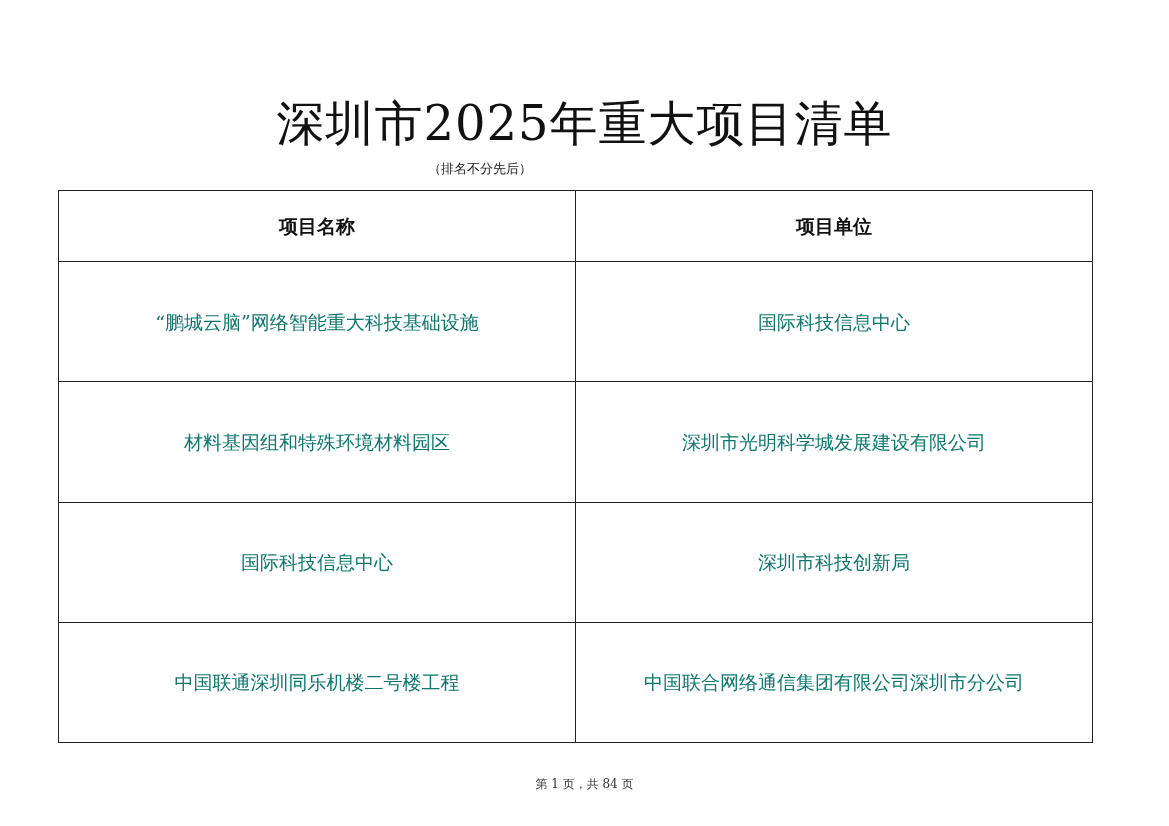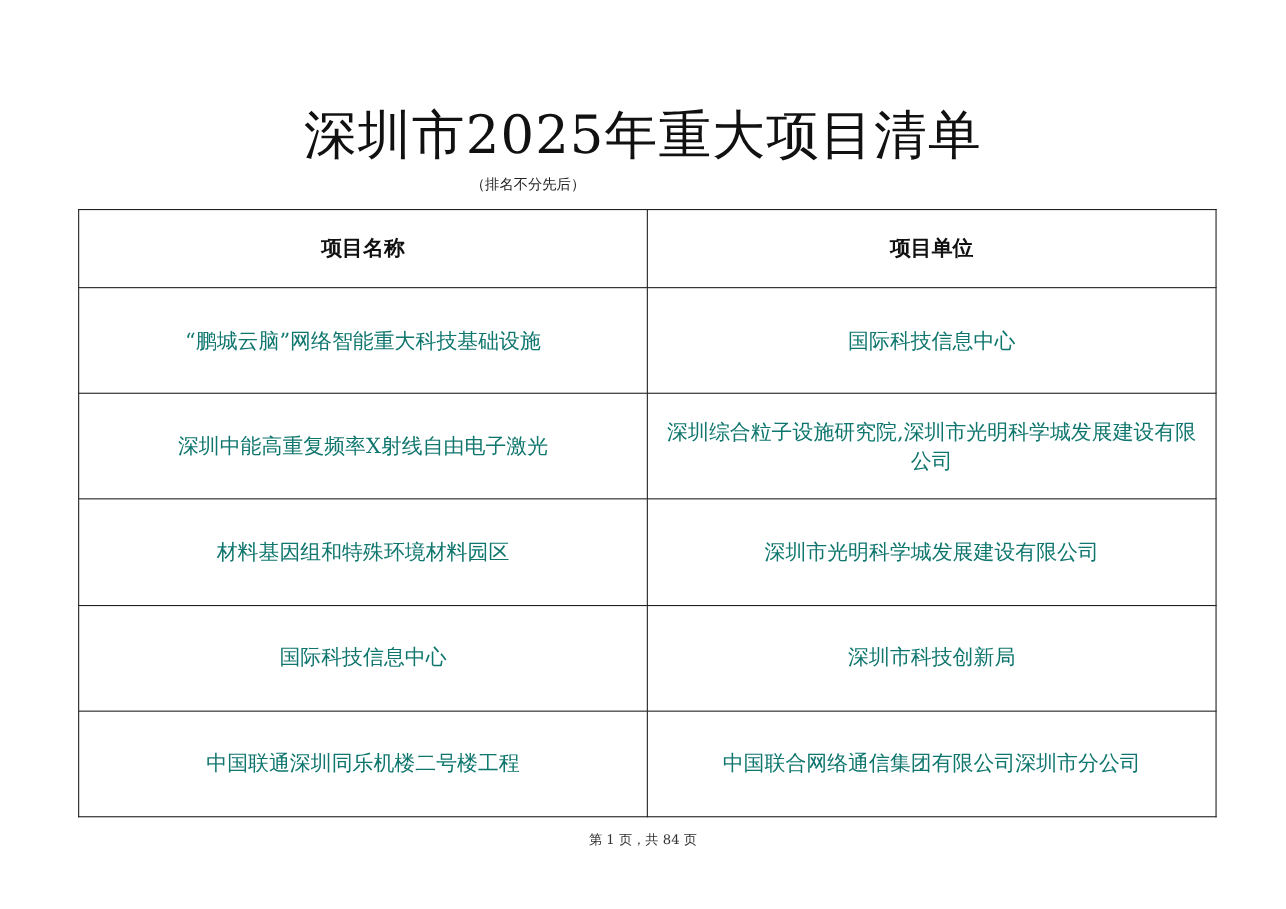--- a/index.html
+++ b/index.html
@@ -2,28 +2,28 @@
 <html><head>
 <meta charset="utf-8">
 <style>
   html, body { margin: 0; padding: 0; background: #ffffff; }
   body { width: 1169px; height: 826px; position: relative; overflow: hidden;
          font-family: "DejaVu Serif", "Liberation Serif", serif; color: #111; }
   .title { position: absolute; left: 0; width: 1169px; top: 98px; text-align: center;
            font-size: 48px; line-height: 50px; letter-spacing: 1px; font-weight: normal; }
   .subtitle { position: absolute; left: 0; width: 960px; top: 160px; text-align: center;
               font-size: 13px; line-height: 18px; color: #222; }
-  table.list { position: absolute; left: 71px; top: 190px; width: 1034px; height: 553px;
+  table.list { position: absolute; left: 58px; top: 190px; width: 1034px; height: 553px;
                border-collapse: collapse; table-layout: fixed; }
   table.list td, table.list th { border: 1.5px solid #222; text-align: center; vertical-align: middle;
                                  padding: 0 8px; font-size: 19px; line-height: 26px; font-weight: normal; color: #0f766e; }
   table.list th { font-family: "DejaVu Sans", "Liberation Sans", sans-serif; font-weight: bold; font-size: 19px; height: 70px; color: #111; }
   table.list td { height: 67px; }
   col.c1 { width: 517px; } col.c2 { width: 517px; }
-  .footer { position: absolute; left: 0; width: 1169px; top: 755px; text-align: center;
+  .footer { position: absolute; left: 0; width: 1169px; top: 776px; text-align: center;
             font-size: 12px; line-height: 16px; color: #333; }
 </style>
 </head>
 <body>
 
 <div class="title">深圳市2025年重大项目清单</div>
 <div class="subtitle">（排名不分先后）</div>
 
 <table class="list">
   <colgroup>
@@ -35,24 +35,20 @@
       <th>项目名称</th>
       <th>项目单位</th>
     </tr>
   </thead>
   <tbody>
     <tr>
       <td>“鹏城云脑”网络智能重大科技基础设施</td>
       <td>国际科技信息中心</td>
     </tr>
     <tr>
-      <td>深圳中能高重复频率X射线自由电子激光</td>
-      <td>深圳综合粒子设施研究院,深圳市光明科学城发展建设有限公司</td>
-    </tr>
-    <tr>
       <td>材料基因组和特殊环境材料园区</td>
       <td>深圳市光明科学城发展建设有限公司</td>
     </tr>
     <tr>
       <td>国际科技信息中心</td>
       <td>深圳市科技创新局</td>
     </tr>
     <tr>
       <td>中国联通深圳同乐机楼二号楼工程</td>
       <td>中国联合网络通信集团有限公司深圳市分公司</td>

